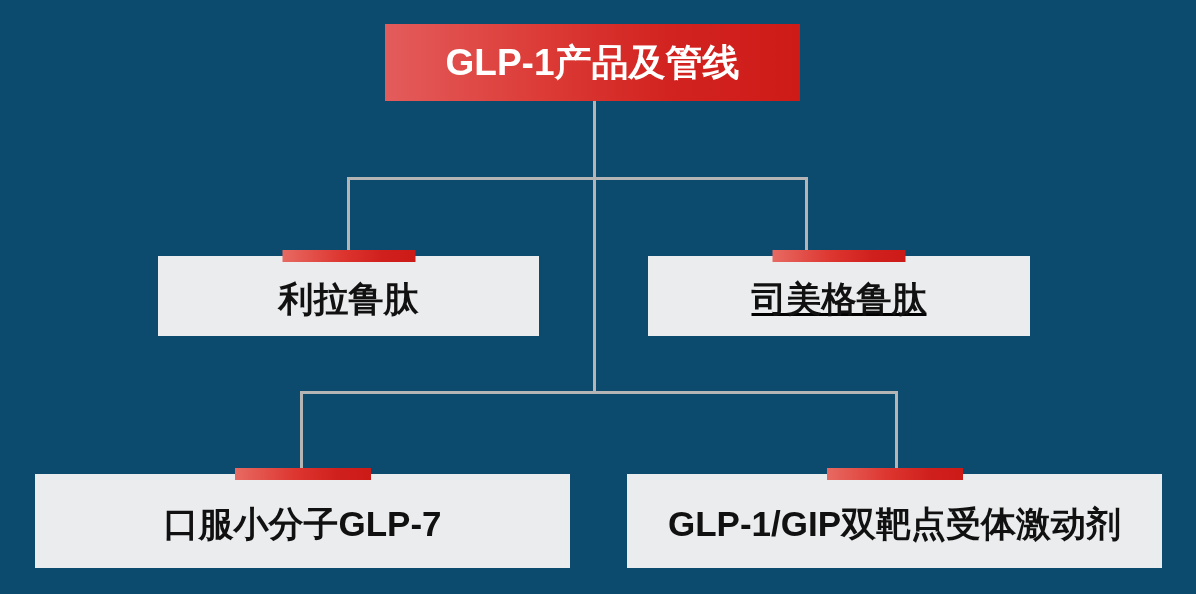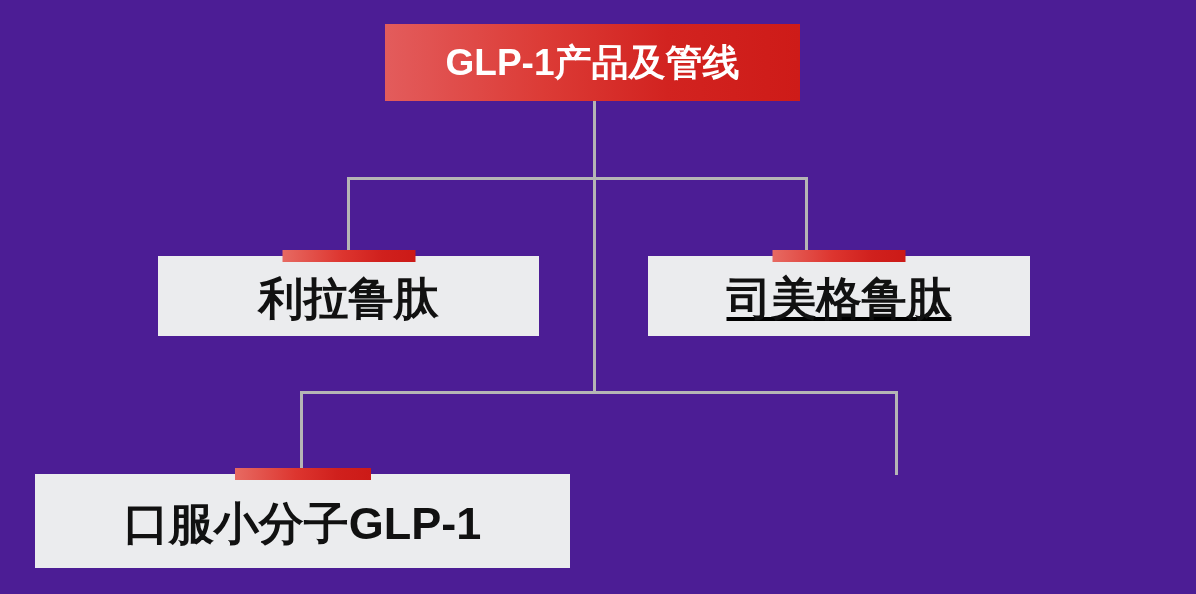--- a/index.html
+++ b/index.html
@@ -8,21 +8,21 @@
     padding: 0;
     background: #ffffff;
   }
   body {
     font-family: "Liberation Sans", "DejaVu Sans", sans-serif;
   }
   #canvas {
     position: relative;
     width: 1196px;
     height: 594px;
-    background: #4c1d95;
+    background: #0c4a6e;
     overflow: hidden;
   }
 
   
   .conn {
     position: absolute;
     background: #b5b5b5;
   }
   .conn.v { width: 3px; }
   .conn.h { height: 3px; }
@@ -62,21 +62,21 @@
     position: absolute;
     top: -6px;
     left: 50%;
     transform: translateX(-50%);
     width: 133px;
     height: 12px;
     background: linear-gradient(to right, #e76a62 0%, #dd352f 45%, #d0201d 75%, #cc1a17 100%);
   }
   .child-label {
     color: #111111;
-    font-size: 45px;
+    font-size: 35px;
     font-weight: bold;
     line-height: 1;
     white-space: nowrap;
     margin-top: 4px;
   }
 
   
   #node-liraglutide { left: 158px; top: 256px; width: 381px; height: 80px; }
   #node-semaglutide { left: 648px; top: 256px; width: 382px; height: 80px; text-decoration: underline; }
   #node-oral        { left: 35px;  top: 474px; width: 535px; height: 94px; }
@@ -111,17 +111,21 @@
     <span class="child-label">利拉鲁肽</span>
   </div>
 
   <div class="child-node" id="node-semaglutide">
     <span class="child-bar"></span>
     <span class="child-label">司美格鲁肽</span>
   </div>
 
   <div class="child-node" id="node-oral">
     <span class="child-bar"></span>
-    <span class="child-label">口服小分子GLP-1</span>
+    <span class="child-label">口服小分子GLP-7</span>
   </div>
 
+  <div class="child-node" id="node-dual">
+    <span class="child-bar"></span>
+    <span class="child-label">GLP-1/GIP双靶点受体激动剂</span>
+  </div>
 
 </div>
 
 </body></html>

